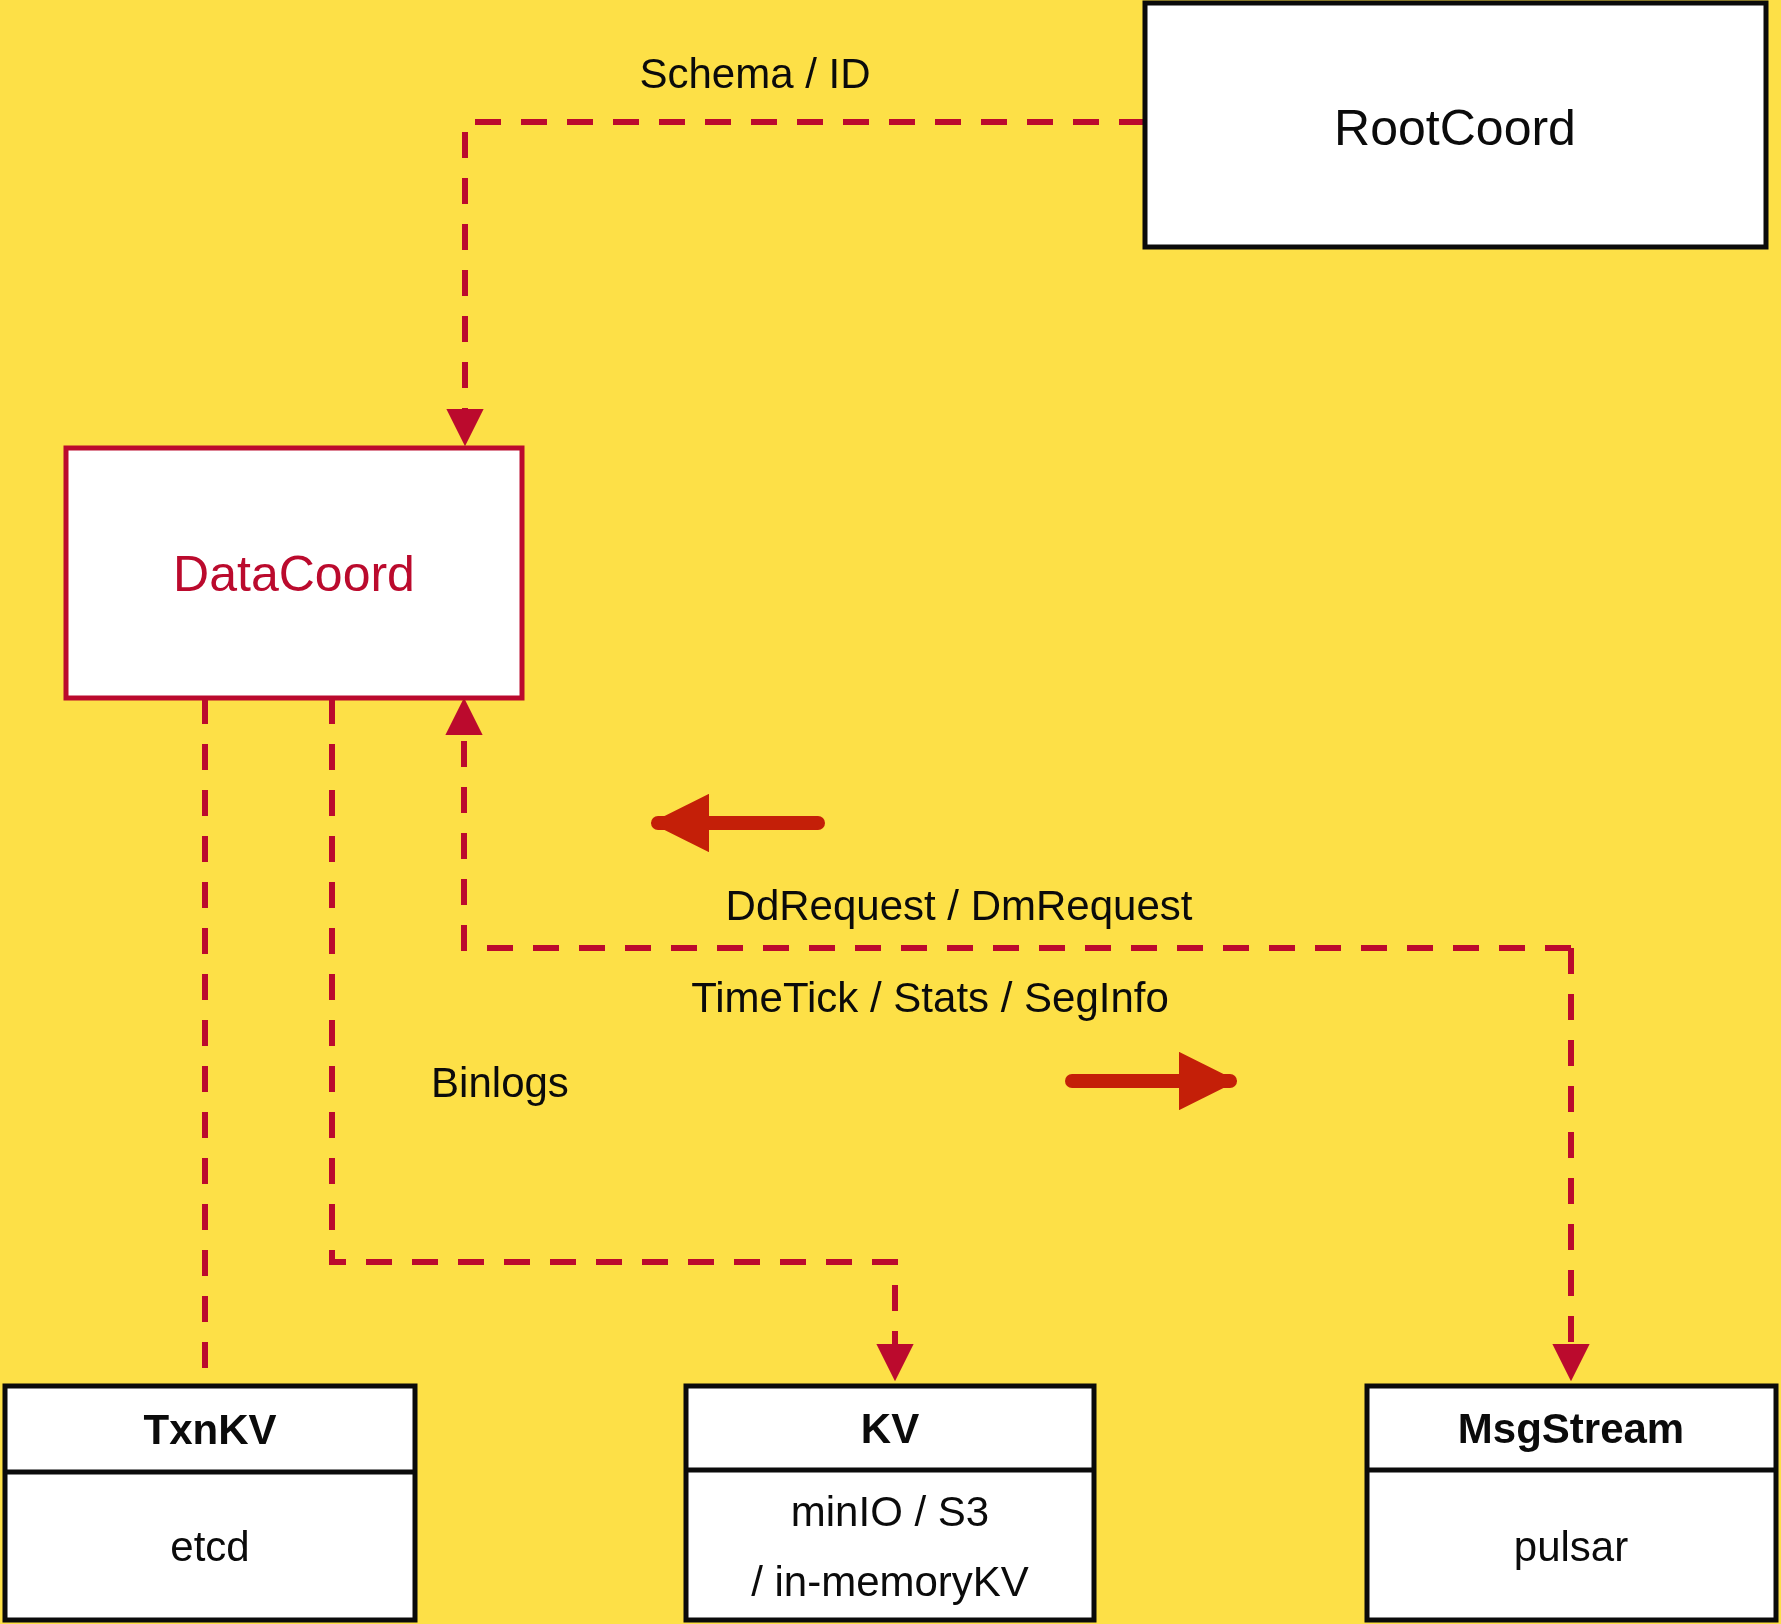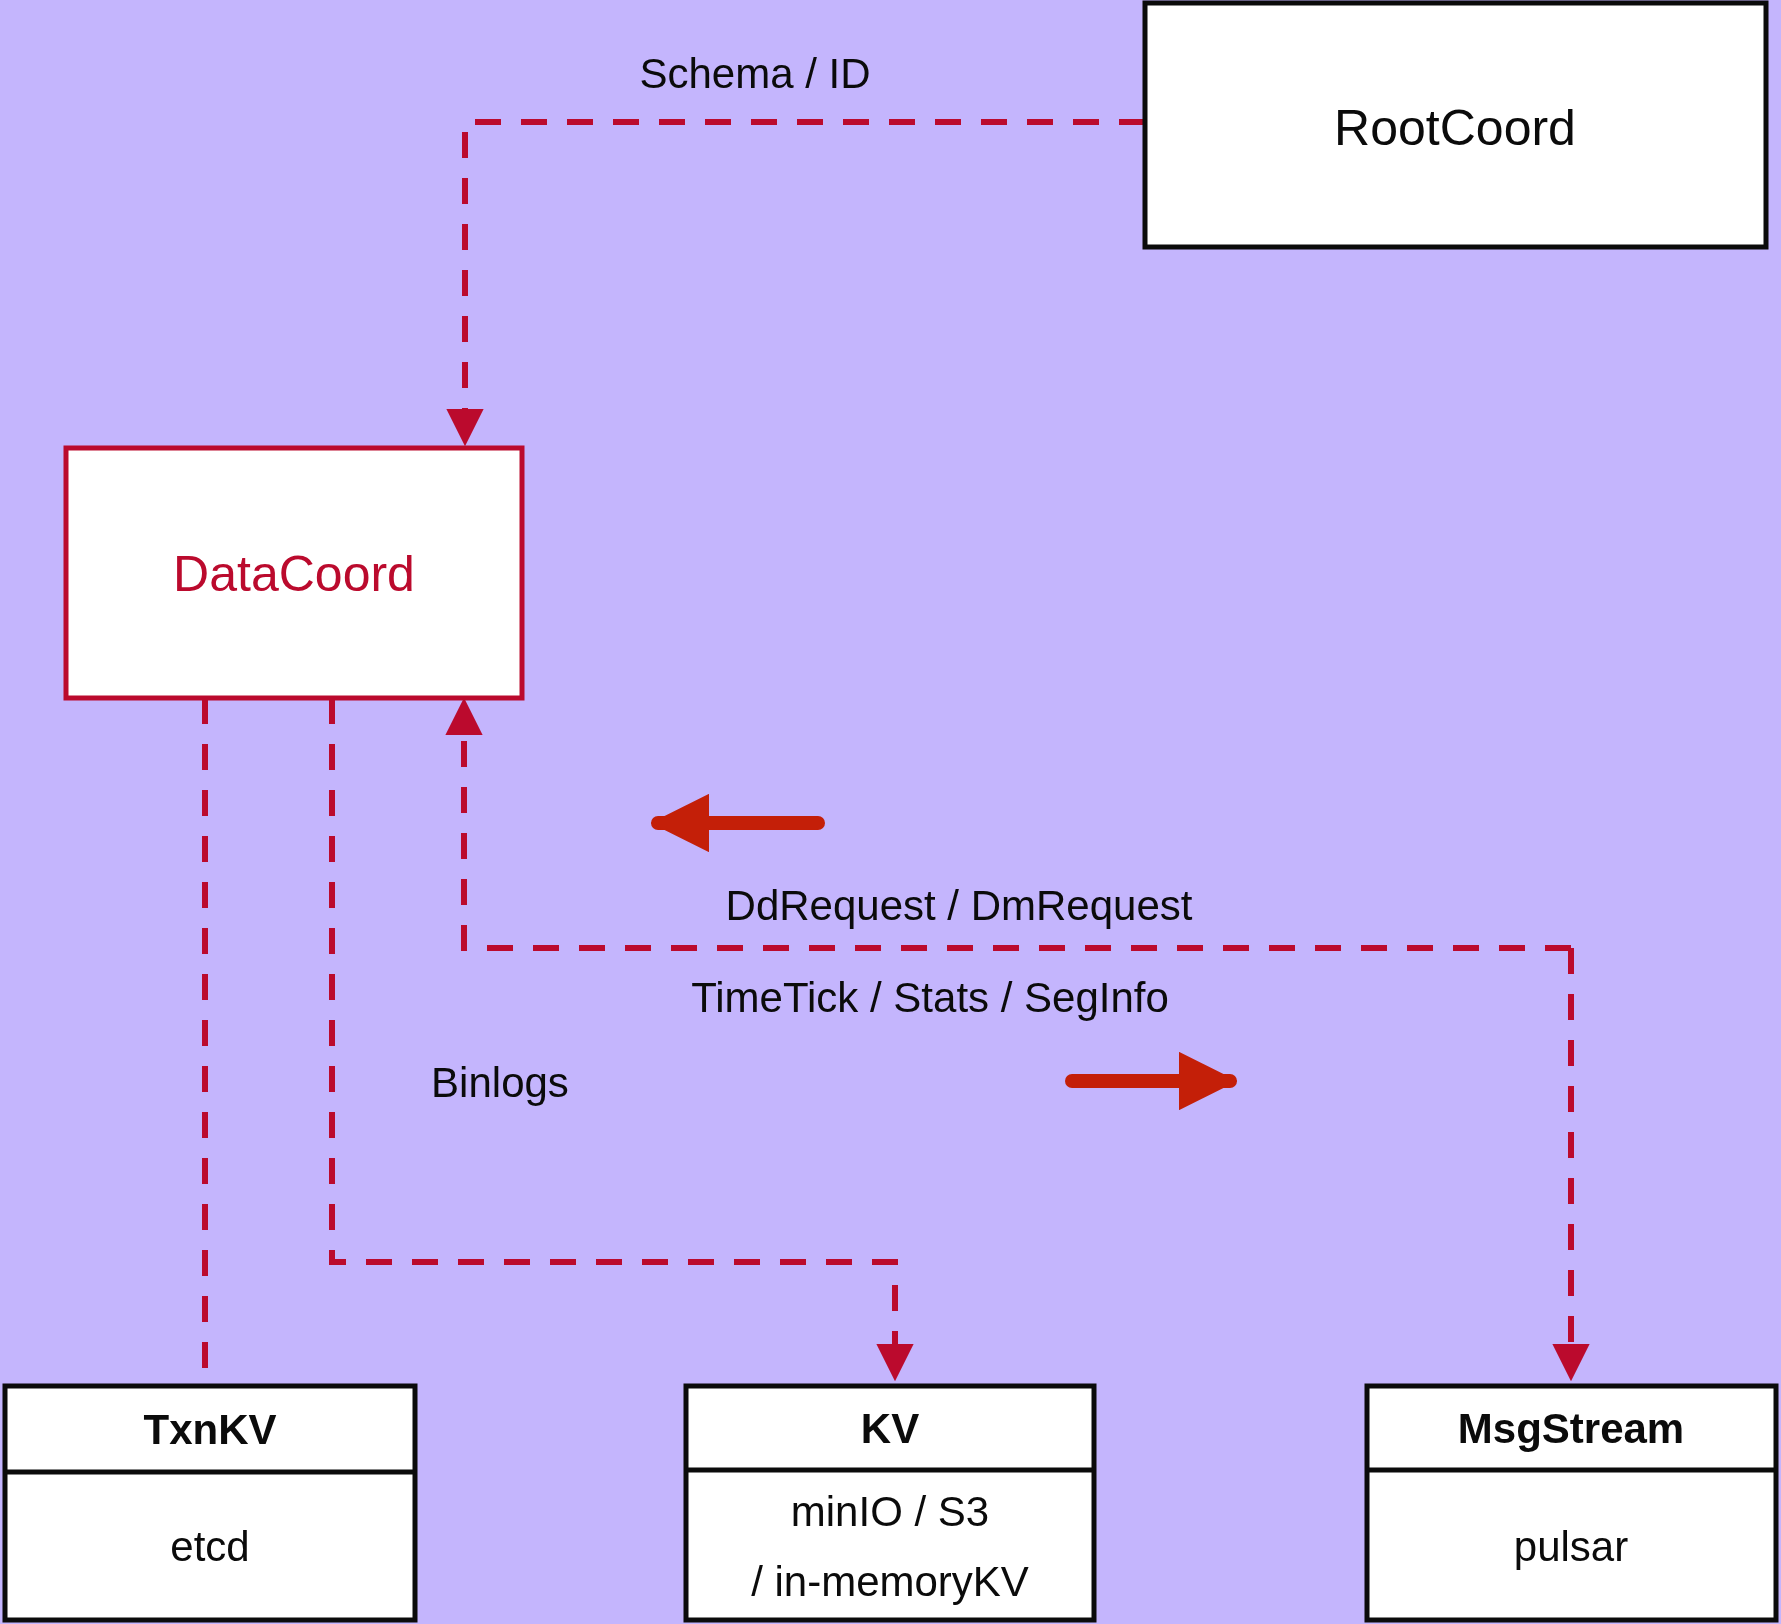--- a/index.html
+++ b/index.html
@@ -4,21 +4,21 @@
 <style>
   html, body {
     margin: 0;
     padding: 0;
     background: #ffffff;
   }
   #diagram-root {
     position: relative;
     width: 1781px;
     height: 1624px;
-    background: #c4b5fd;
+    background: #fde047;
     font-family: "Liberation Sans", sans-serif;
   }
   svg#diagram-svg {
     position: absolute;
     left: 0;
     top: 0;
     width: 1781px;
     height: 1624px;
     overflow: visible;
   }

